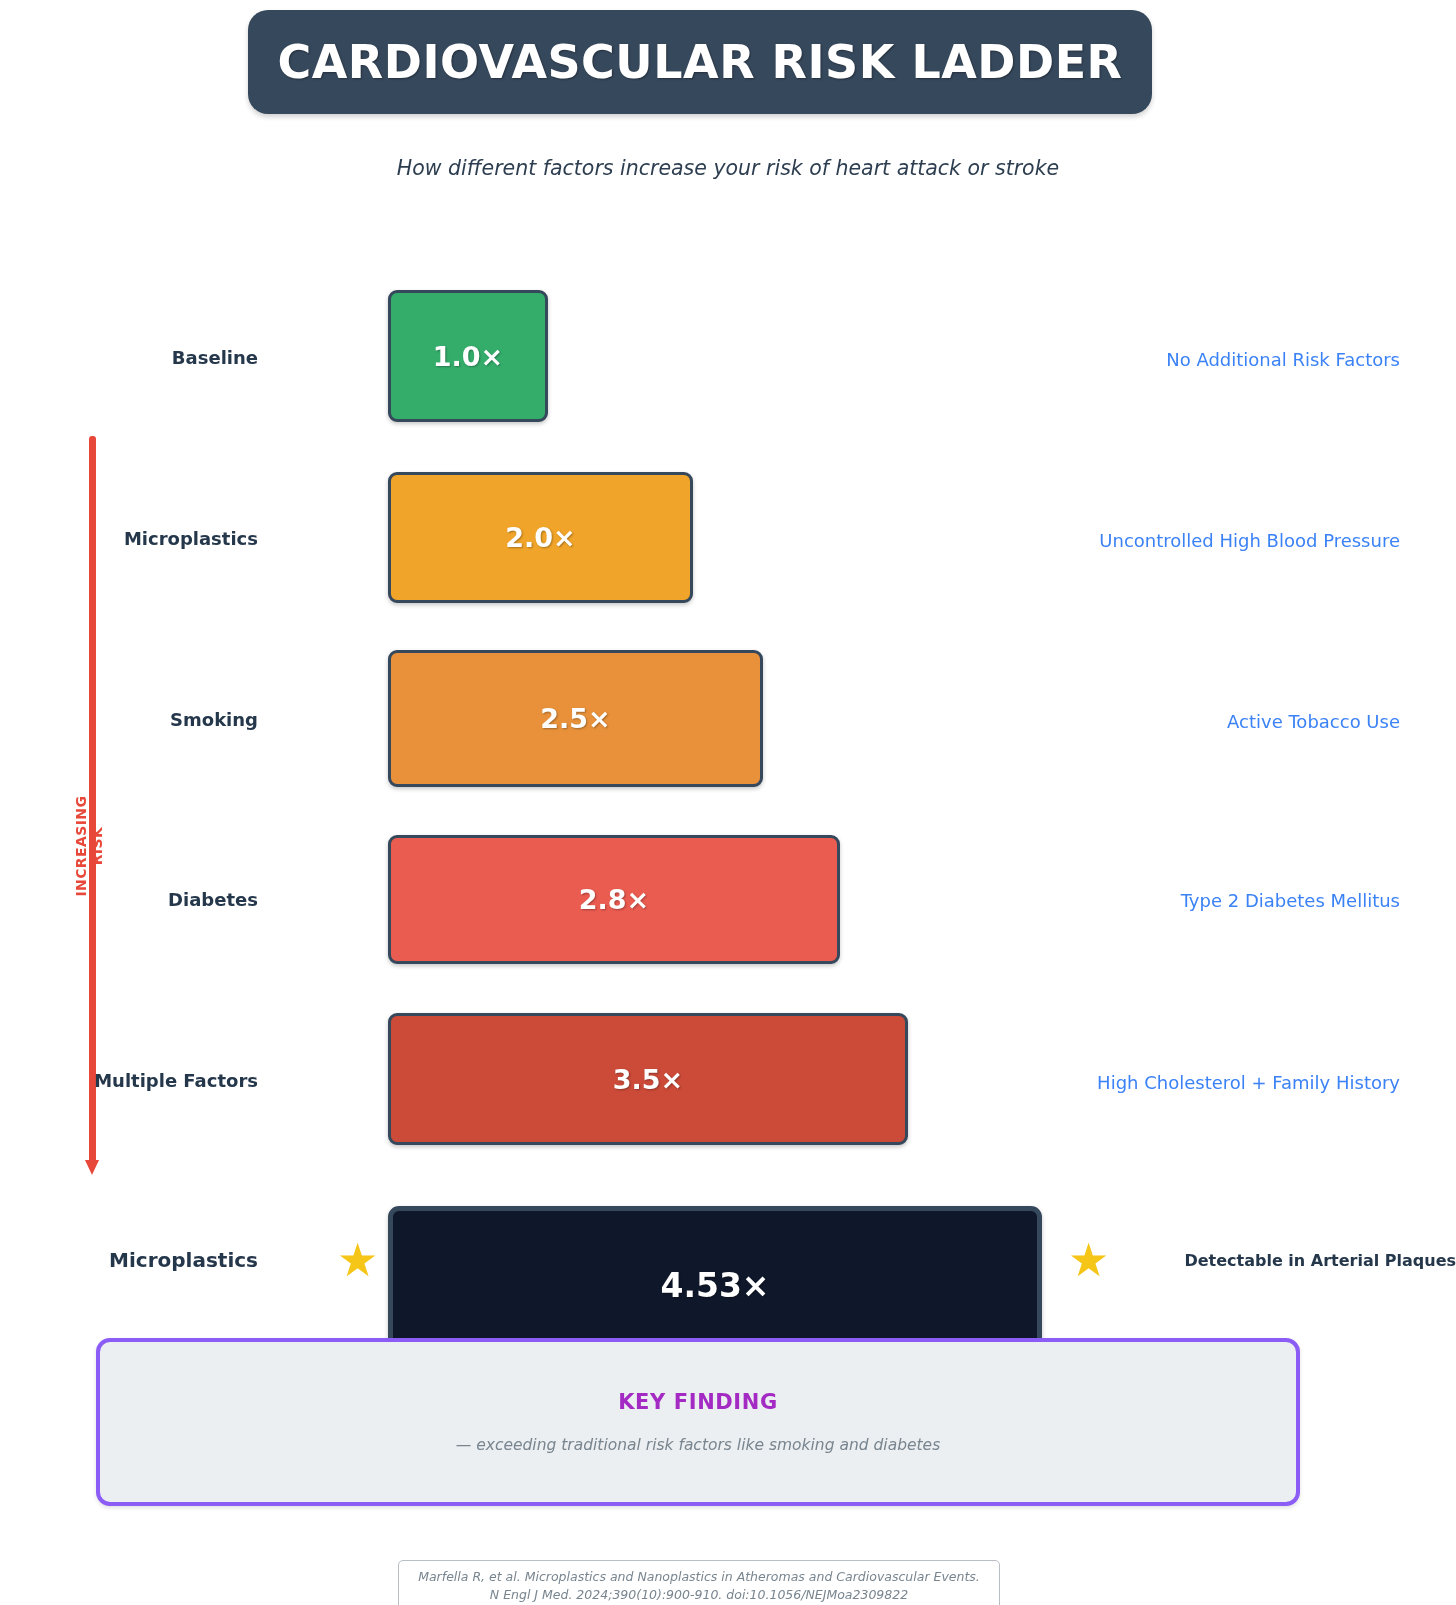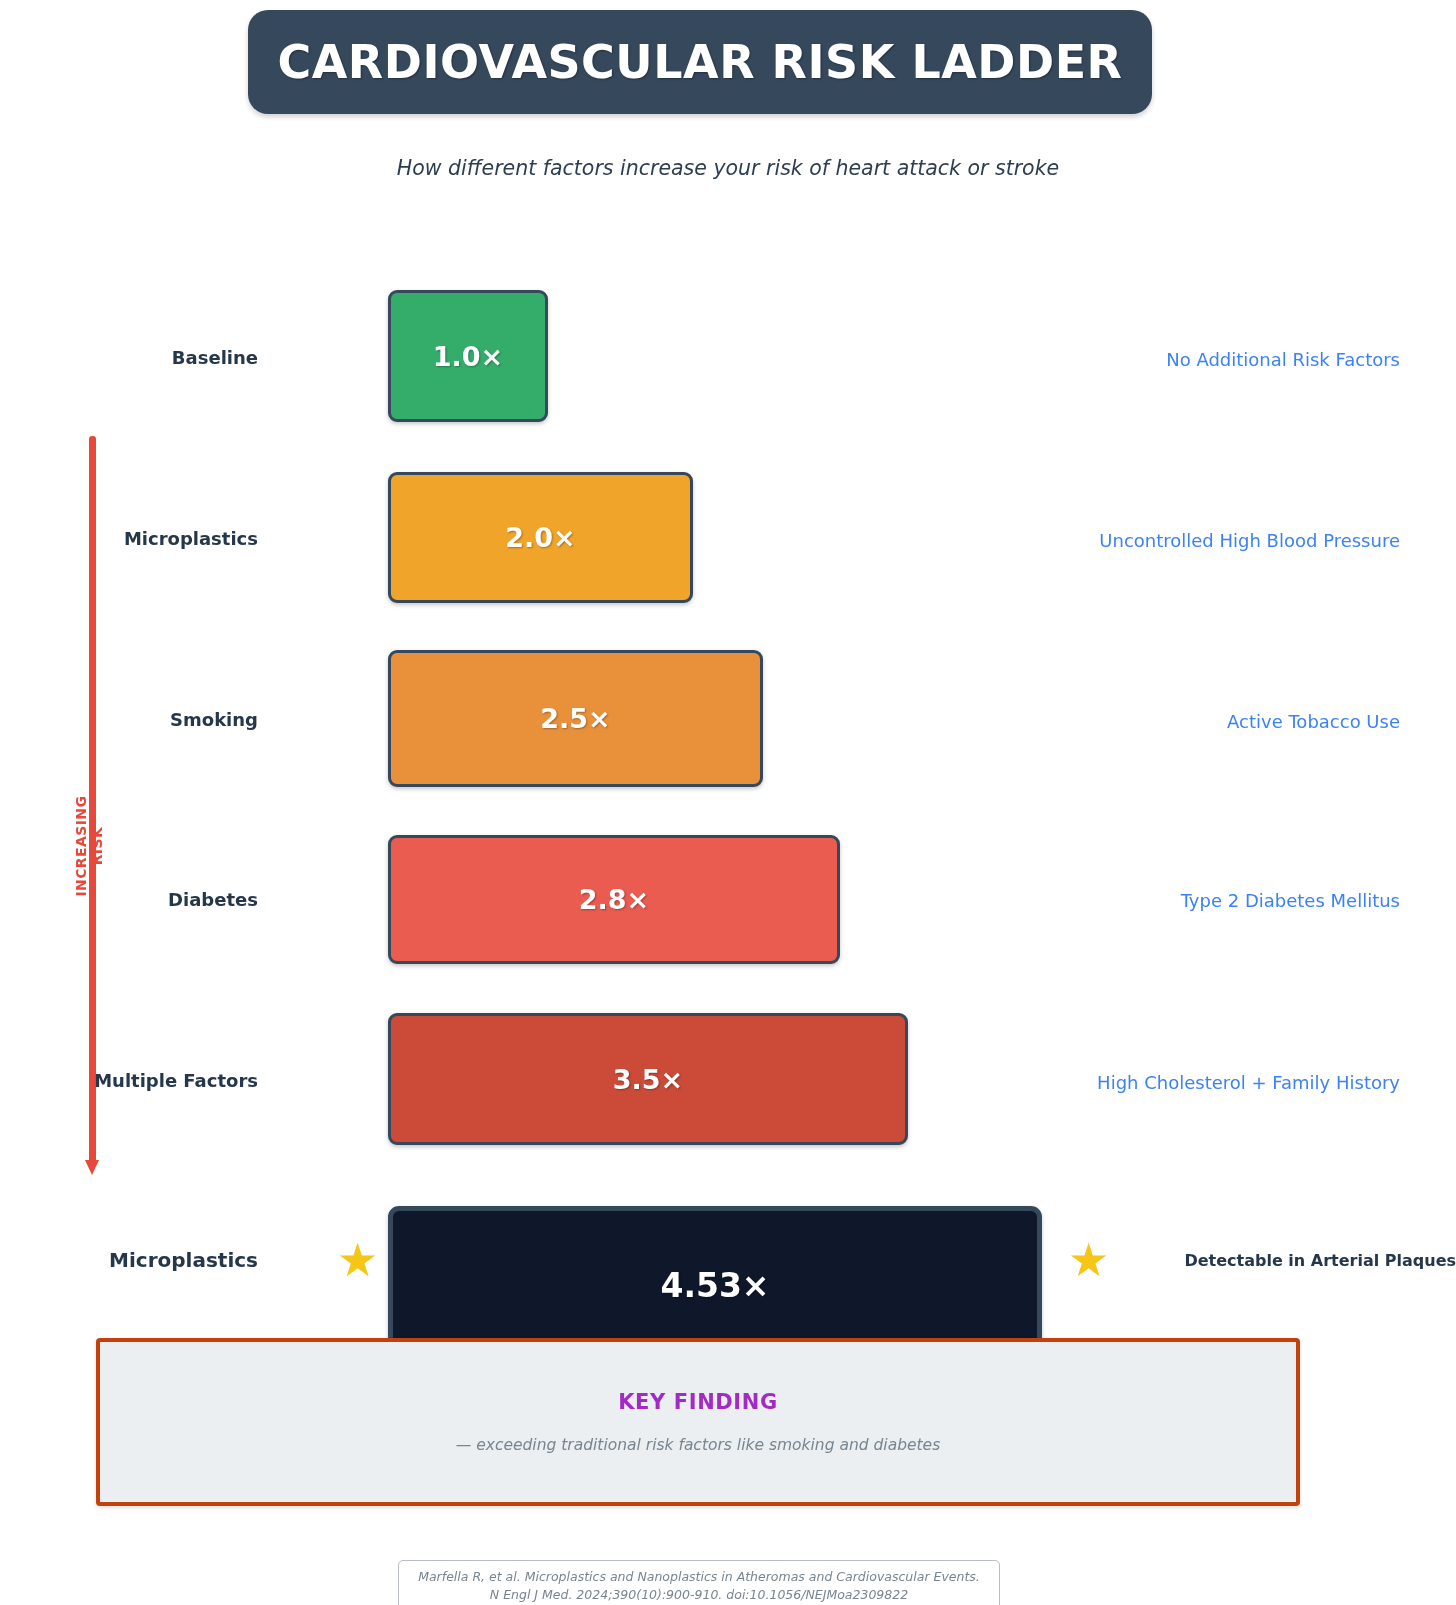--- a/index.html
+++ b/index.html
@@ -142,22 +142,22 @@
   }
 
   
   .key-box {
     position: absolute;
     left: 96px;
     top: 1338px;
     width: 1204px;
     height: 168px;
     background: #ECEFF1;
-    border: 4px solid #c2410c;
-    border-radius: 4px;
+    border: 4px solid #8b5cf6;
+    border-radius: 14px;
     display: flex;
     flex-direction: column;
     align-items: center;
     justify-content: center;
     box-shadow: 0 2px 4px rgba(0,0,0,0.12);
   }
   .key-title {
     color: #A32BC4;
     font-size: 21px;
     font-weight: bold;

